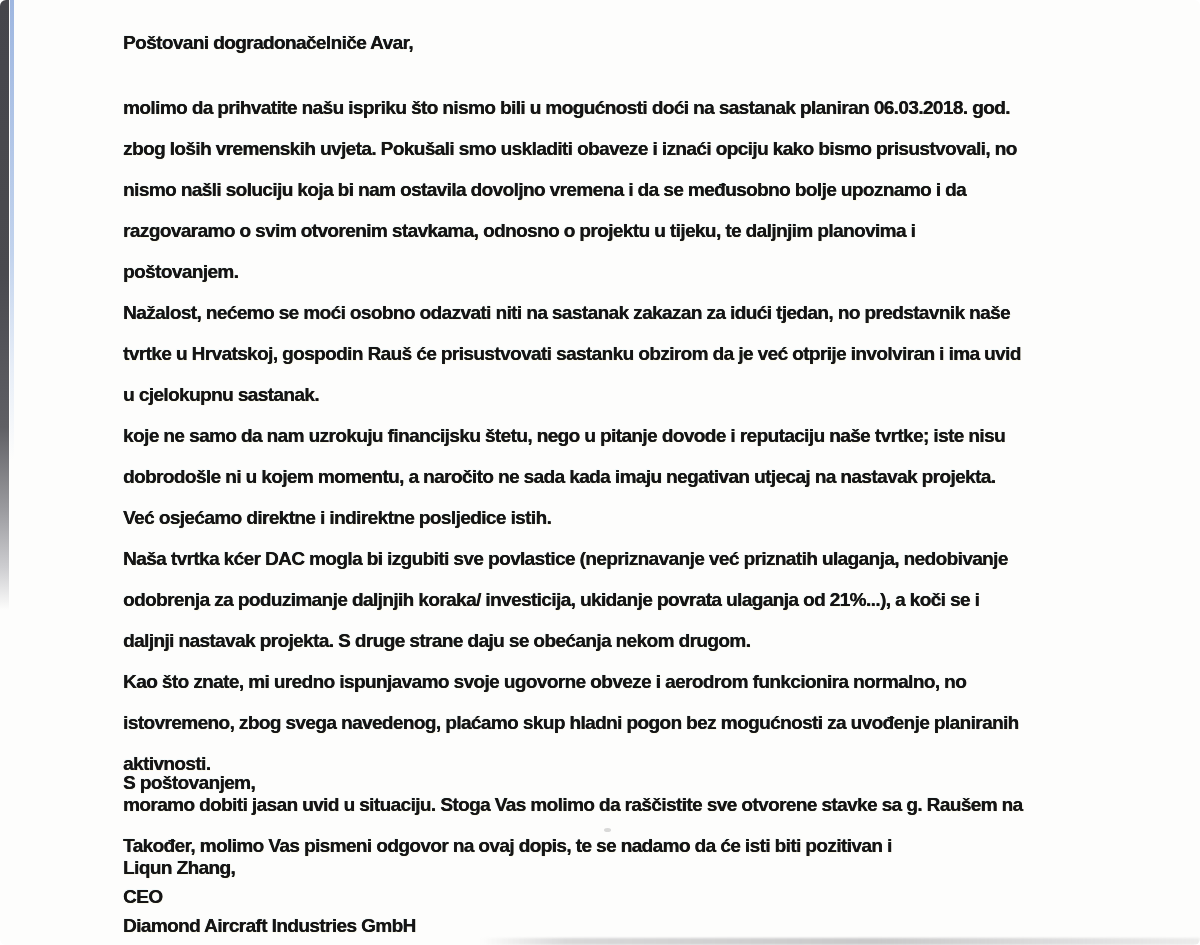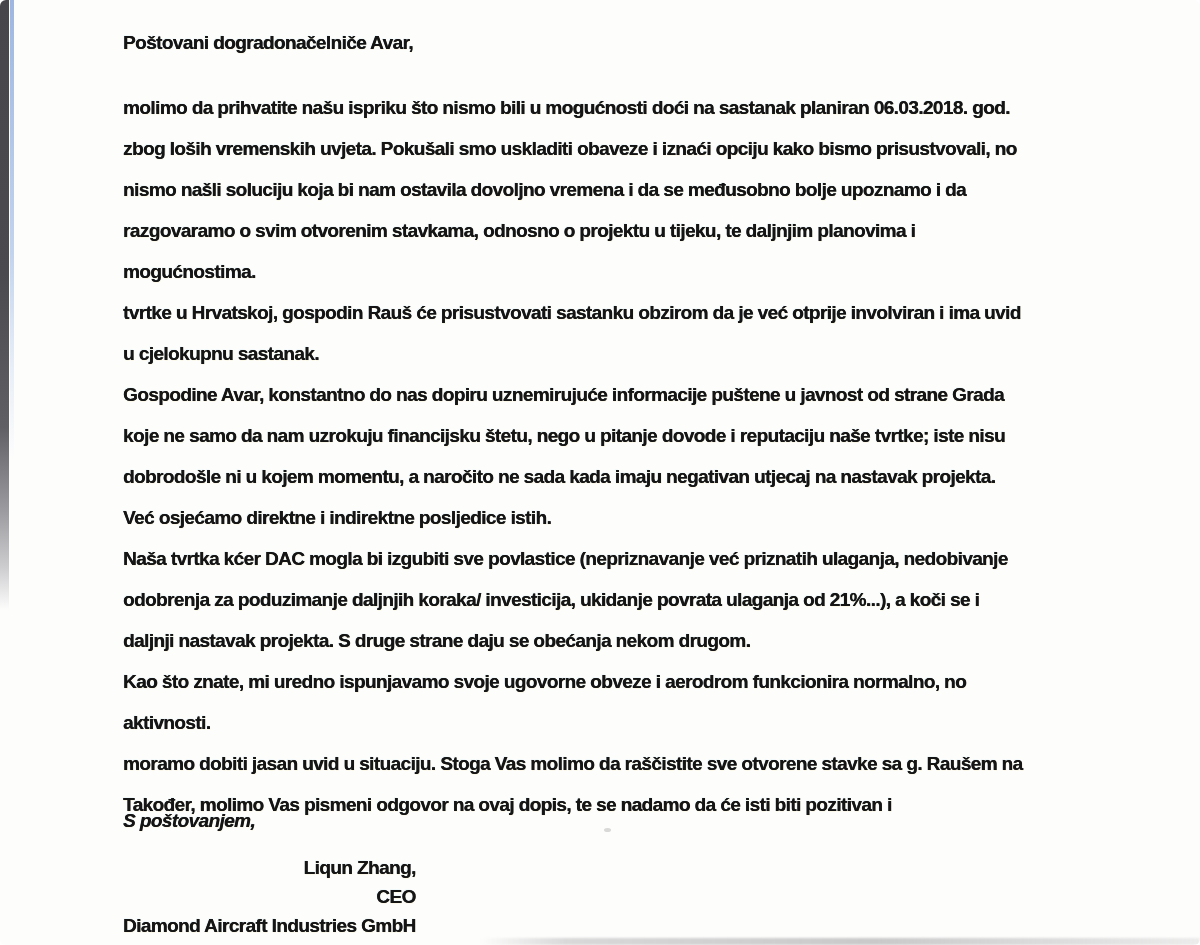--- a/index.html
+++ b/index.html
@@ -78,63 +78,62 @@
     top: 81px;
     left: 0; right: 0;
   }
   .body .line {
     height: 29px; line-height: 29px;
     white-space: nowrap;
     margin-top: 12px;
   }
   .closing {
     position: absolute;
-    top: 806px;
+    top: 768px;
     height: 29px; line-height: 29px;
     white-space: nowrap;
-    font-style: italic;
   }
   .signature {
     position: absolute;
     top: 853px;
     left: 0;
   }
   .signature > div {
     height: 29px; line-height: 29px;
     white-space: nowrap;
-    text-align: right;
   }
 </style>
 </head>
 <body>
 
 <div class="page">
 
   <div class="scan-strip"></div>
   <div class="scan-line"></div>
 
   <div class="letter">
     <div class="greeting">Poštovani dogradonačelniče Avar,</div>
 
     <div class="body">
         <div class="line">molimo da prihvatite našu ispriku što nismo bili u mogućnosti doći na sastanak planiran 06.03.2018. god.</div>
         <div class="line">zbog loših vremenskih uvjeta. Pokušali smo uskladiti obaveze i iznaći opciju kako bismo prisustvovali, no</div>
         <div class="line">nismo našli soluciju koja bi nam ostavila dovoljno vremena i da se međusobno bolje upoznamo i da</div>
         <div class="line">razgovaramo o svim otvorenim stavkama, odnosno o projektu u tijeku, te daljnjim planovima i</div>
-        <div class="line">mogućnostima.</div>
+        <div class="line">poštovanjem.</div>
+        <div class="line">Nažalost, nećemo se moći osobno odazvati niti na sastanak zakazan za idući tjedan, no predstavnik naše</div>
         <div class="line">tvrtke u Hrvatskoj, gospodin Rauš će prisustvovati sastanku obzirom da je već otprije involviran i ima uvid</div>
         <div class="line">u cjelokupnu sastanak.</div>
-        <div class="line">Gospodine Avar, konstantno do nas dopiru uznemirujuće informacije puštene u javnost od strane Grada</div>
         <div class="line">koje ne samo da nam uzrokuju financijsku štetu, nego u pitanje dovode i reputaciju naše tvrtke; iste nisu</div>
         <div class="line">dobrodošle ni u kojem momentu, a naročito ne sada kada imaju negativan utjecaj na nastavak projekta.</div>
         <div class="line">Već osjećamo direktne i indirektne posljedice istih.</div>
         <div class="line">Naša tvrtka kćer DAC mogla bi izgubiti sve povlastice (nepriznavanje već priznatih ulaganja, nedobivanje</div>
         <div class="line">odobrenja za poduzimanje daljnjih koraka/ investicija, ukidanje povrata ulaganja od 21%...), a koči se i</div>
         <div class="line">daljnji nastavak projekta. S druge strane daju se obećanja nekom drugom.</div>
         <div class="line">Kao što znate, mi uredno ispunjavamo svoje ugovorne obveze i aerodrom funkcionira normalno, no</div>
+        <div class="line">istovremeno, zbog svega navedenog, plaćamo skup hladni pogon bez mogućnosti za uvođenje planiranih</div>
         <div class="line">aktivnosti.</div>
         <div class="line">moramo dobiti jasan uvid u situaciju. Stoga Vas molimo da raščistite sve otvorene stavke sa g. Raušem na</div>
         <div class="line">Također, molimo Vas pismeni odgovor na ovaj dopis, te se nadamo da će isti biti pozitivan i</div>
       </div>
 
     <div class="closing">S poštovanjem,</div>
 
     <div class="signature">
       <div>Liqun Zhang,</div>
       <div>CEO</div>

